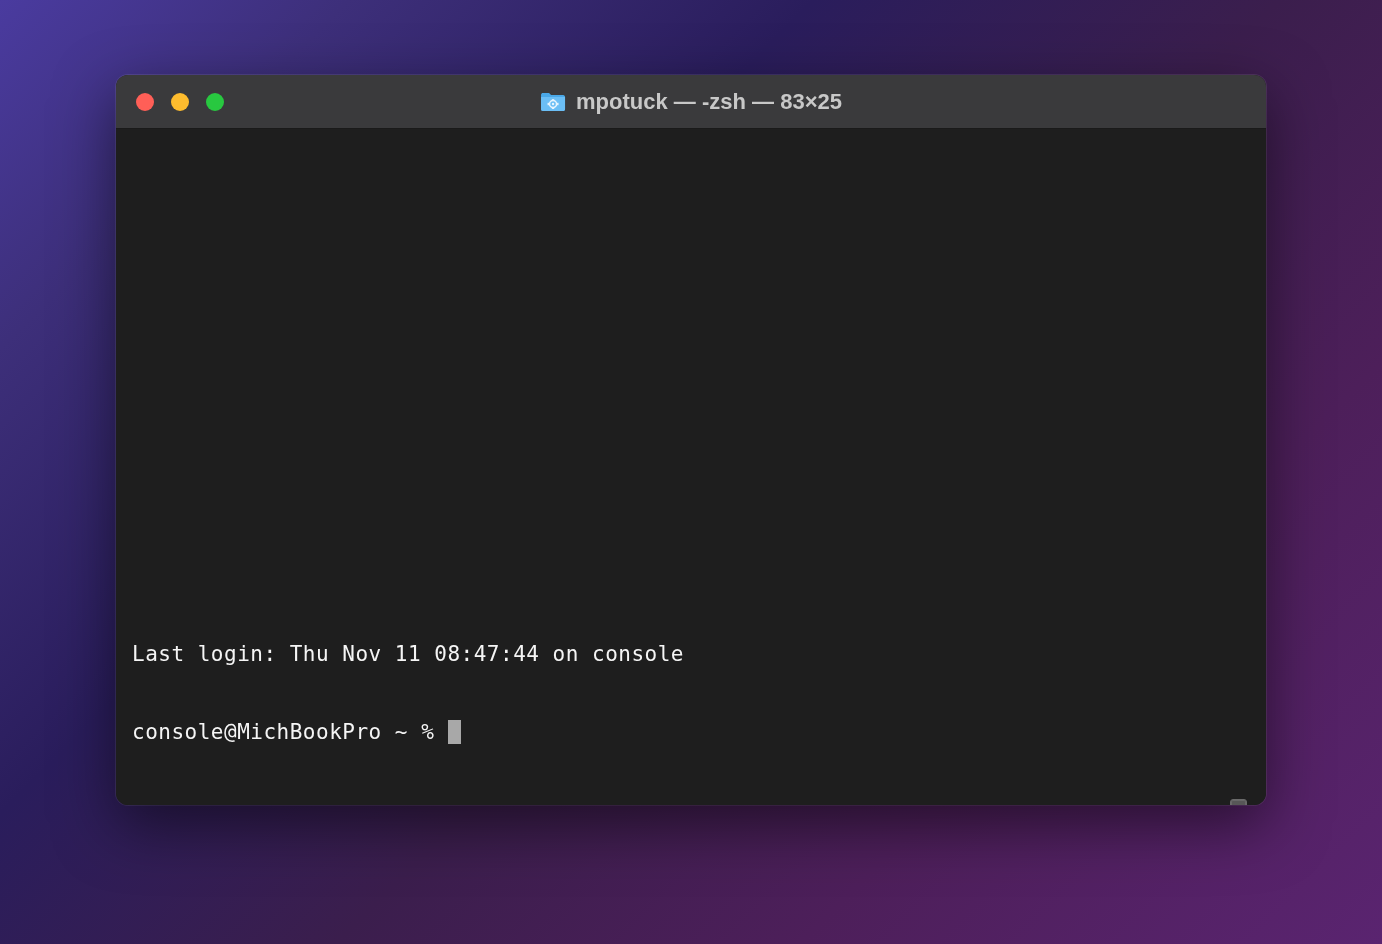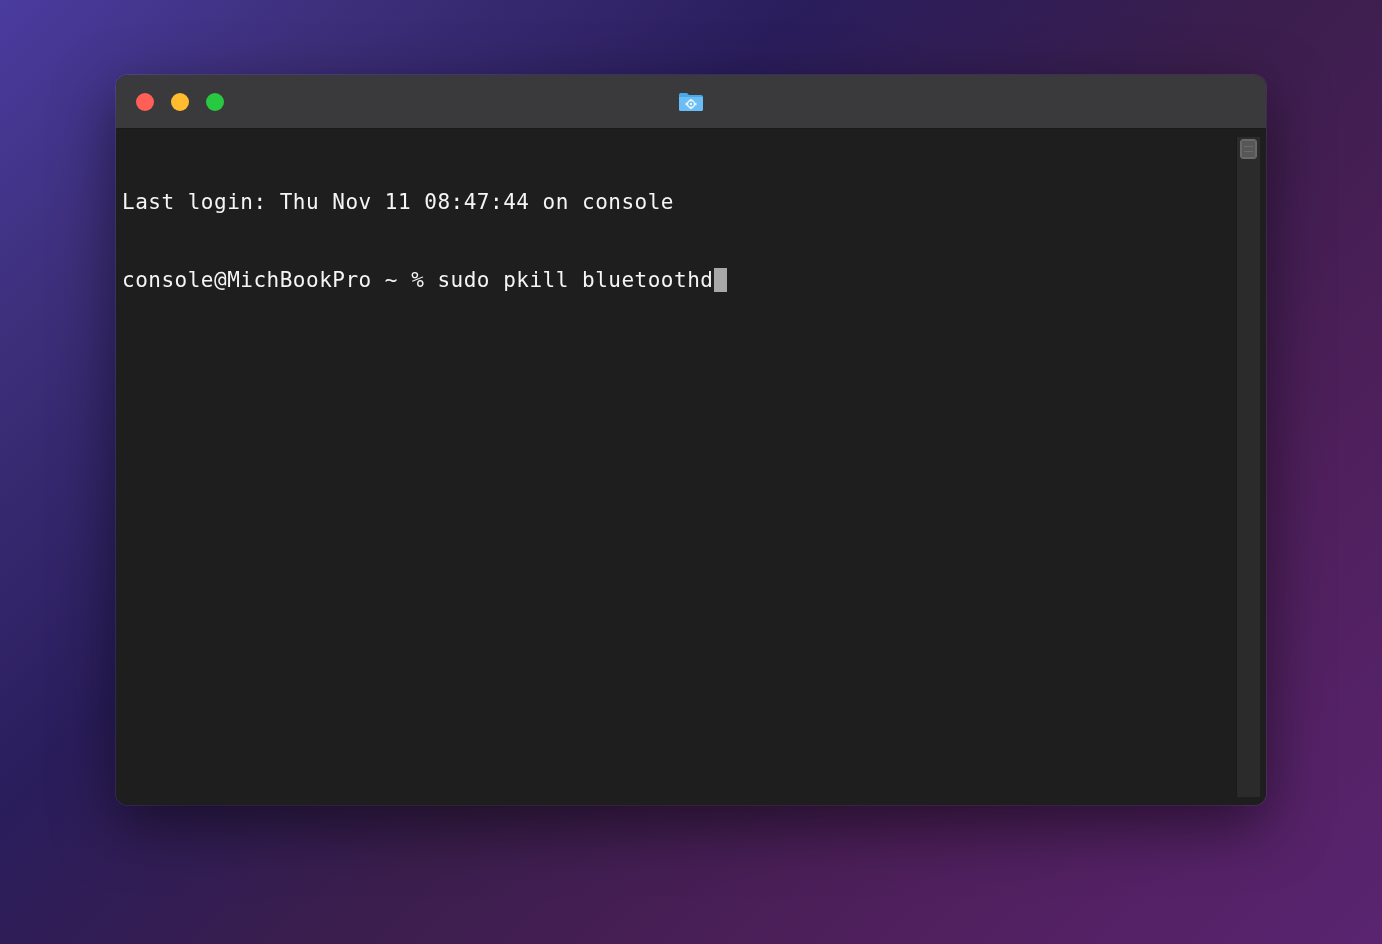--- a/index.html
+++ b/index.html
@@ -66,23 +66,24 @@
       height: 22px;
       position: relative;
     }
     .folder-icon svg {
       width: 100%;
       height: 100%;
     }
     .terminal-body {
       flex: 1;
       background: #1e1e1e;
-      padding: 8px 6px;
+      padding: 8px 16px;
       position: relative;
       display: flex;
+      align-items: flex-end;
     }
     .terminal-content {
       flex: 1;
       font-size: 21px;
       line-height: 26px;
       color: #f5f5f5;
       font-family: 'SF Mono', 'Menlo', 'Monaco', 'Consolas', monospace;
       font-weight: 500;
       white-space: pre;
       letter-spacing: 0.5px;
@@ -148,24 +149,25 @@
           <path d="M1 6 L25 6 L25 18 C25 19.5 24 20 23 20 L3 20 C1.5 20 1 19 1 18 Z" fill="#6bbef5"></path>
           <circle cx="13" cy="13" r="3.5" fill="none" stroke="#e8f4fd" stroke-width="1.5"></circle>
           <circle cx="13" cy="13" r="1.2" fill="#e8f4fd"></circle>
           <path d="M13 9.5 L16.5 13 L13 9.5 M16.5 13 L13 16.5 M13 16.5 L9.5 13 M9.5 13 L13 9.5" stroke="#e8f4fd" stroke-width="0"></path>
           <rect x="11.8" y="8.2" width="2.4" height="1.5" fill="#e8f4fd"></rect>
           <rect x="11.8" y="16.5" width="2.4" height="1.5" fill="#e8f4fd"></rect>
           <rect x="7.5" y="11.8" width="1.5" height="2.4" fill="#e8f4fd"></rect>
           <rect x="17" y="11.8" width="1.5" height="2.4" fill="#e8f4fd"></rect>
         </svg>
       </span>
+      <span>mpotuck — -zsh — 83×25</span>
     </div>
   </div>
   <div class="terminal-body">
     <div class="terminal-content">
       <span class="terminal-line">Last login: Thu Nov 11 08:47:44 on console</span>
-      <span class="prompt-line"><span>console@MichBookPro ~ % </span><span>sudo pkill bluetoothd</span><span class="cursor"></span></span>
+      <span class="prompt-line"><span>console@MichBookPro ~ % </span><span class="cursor"></span></span>
     </div>
     <div class="scrollbar-track">
       <div class="scrollbar-thumb"></div>
     </div>
   </div>
 </div>
 
 </body></html>

